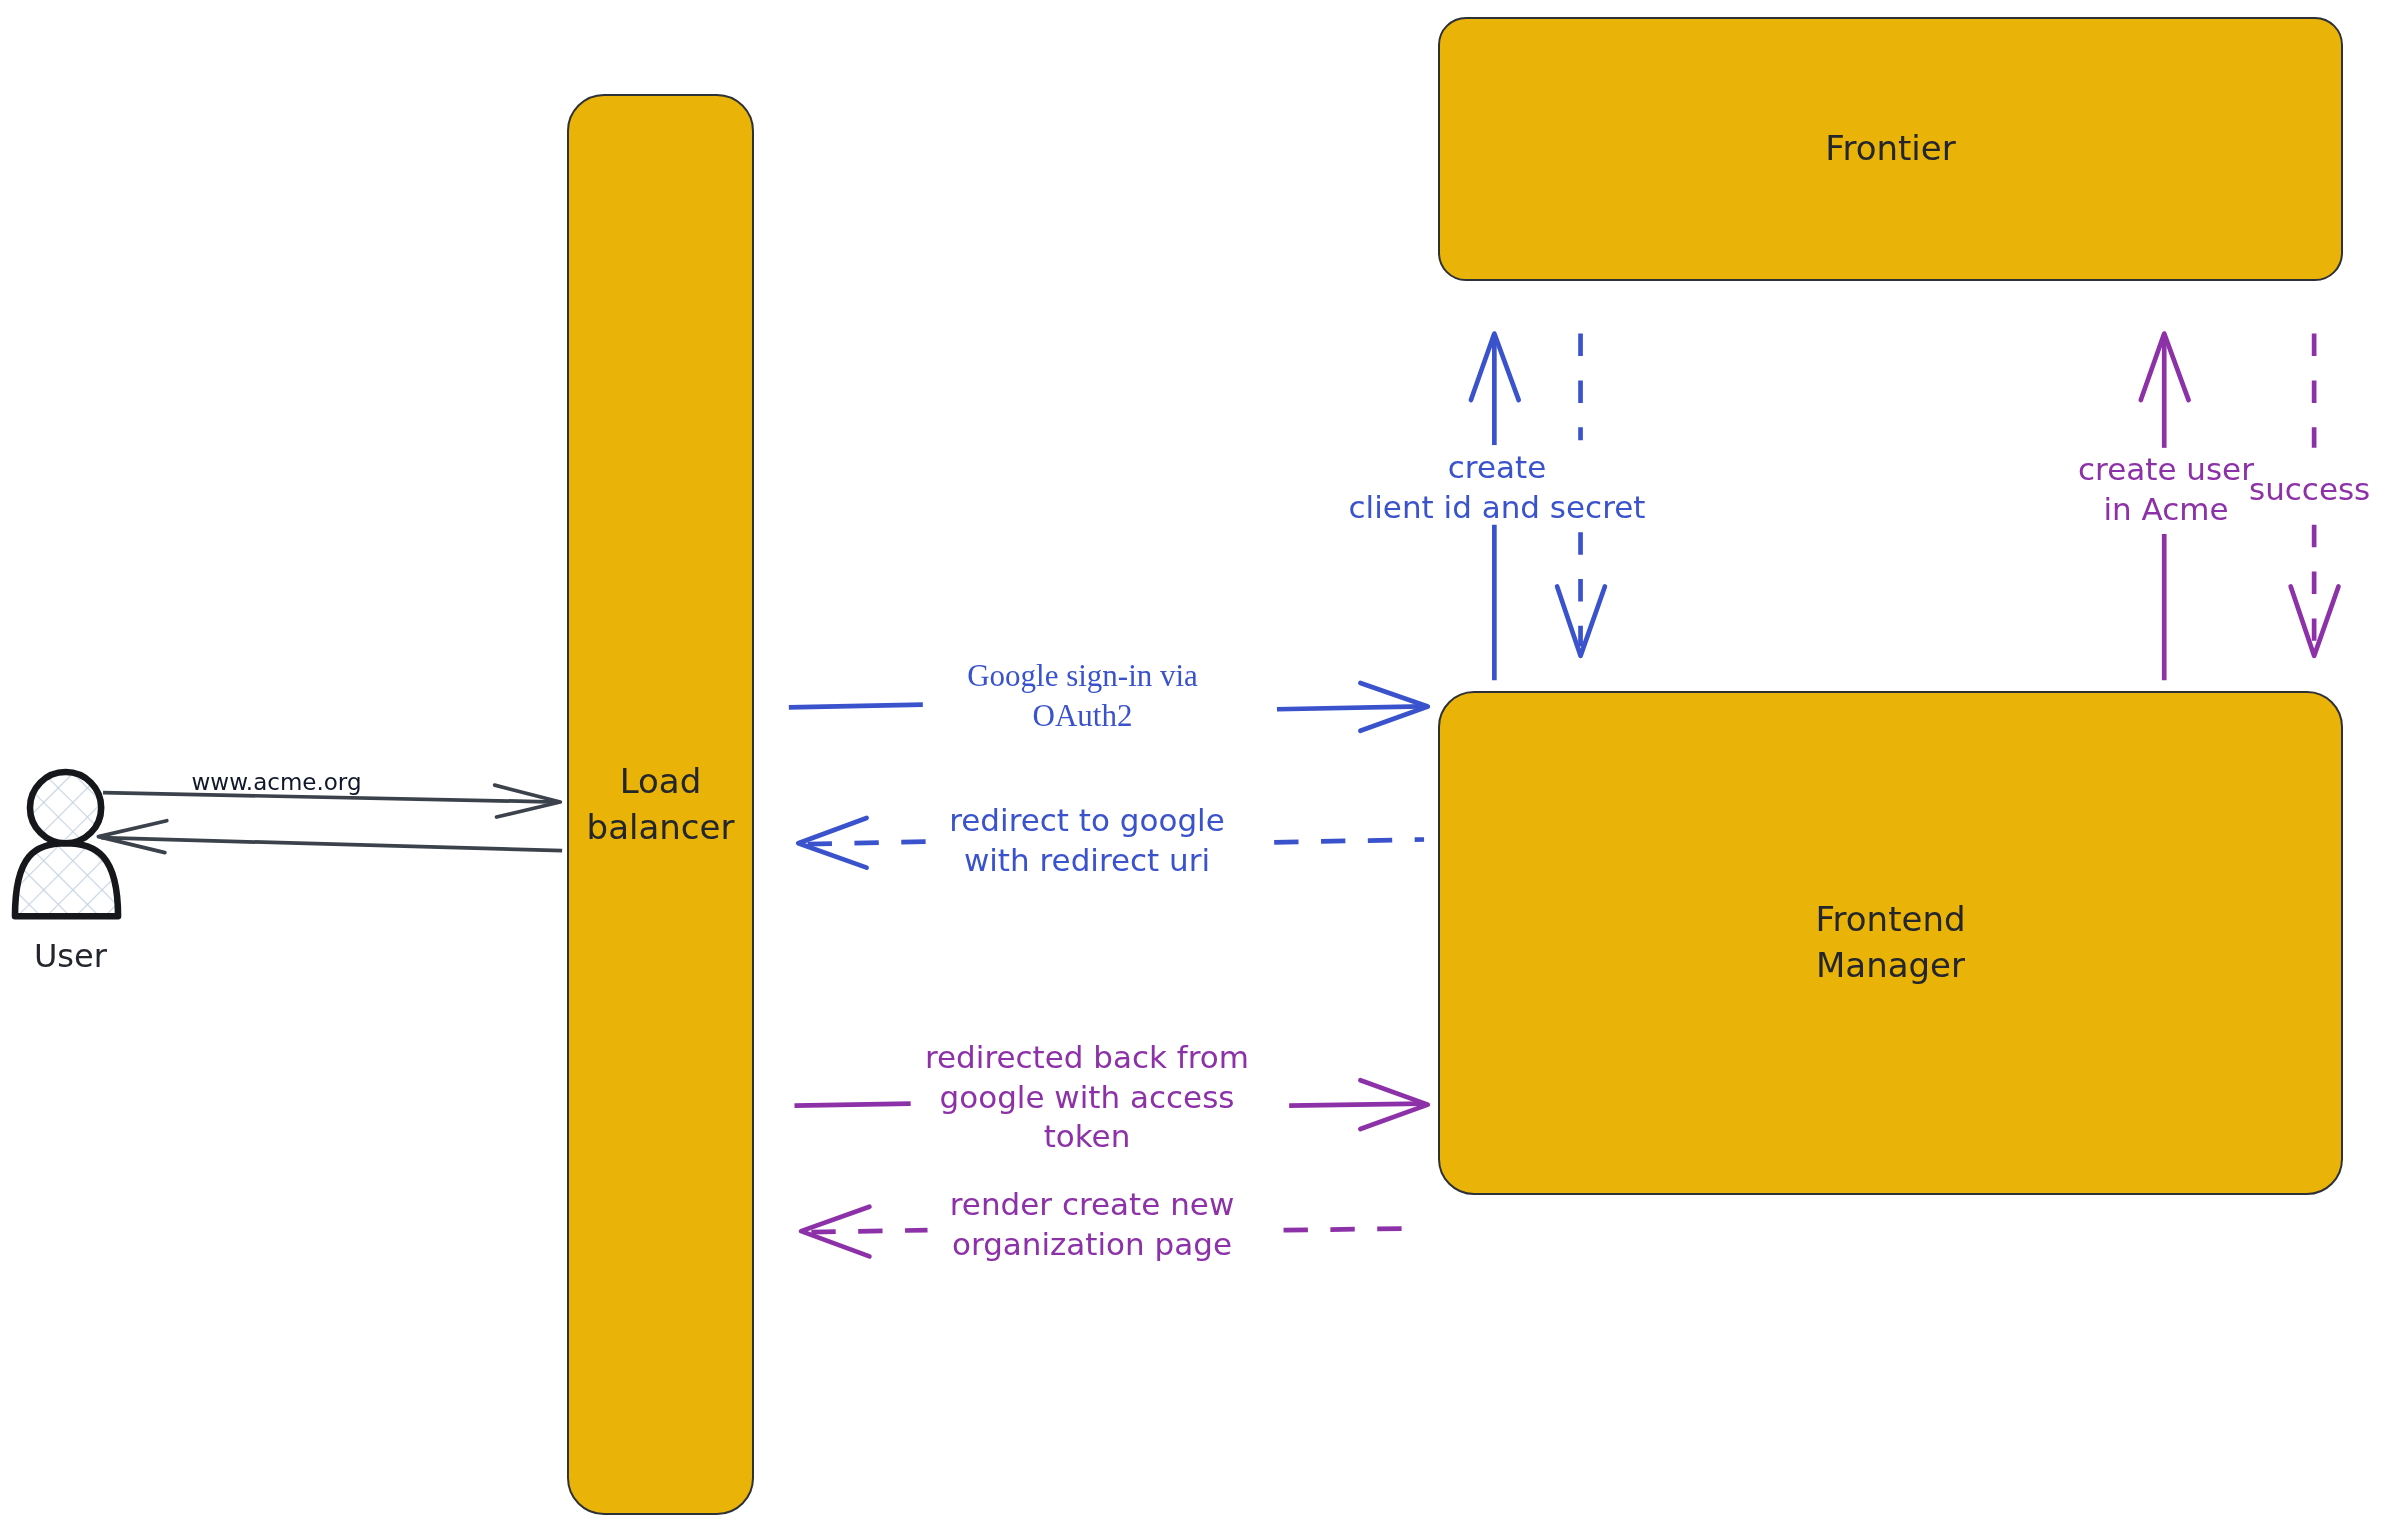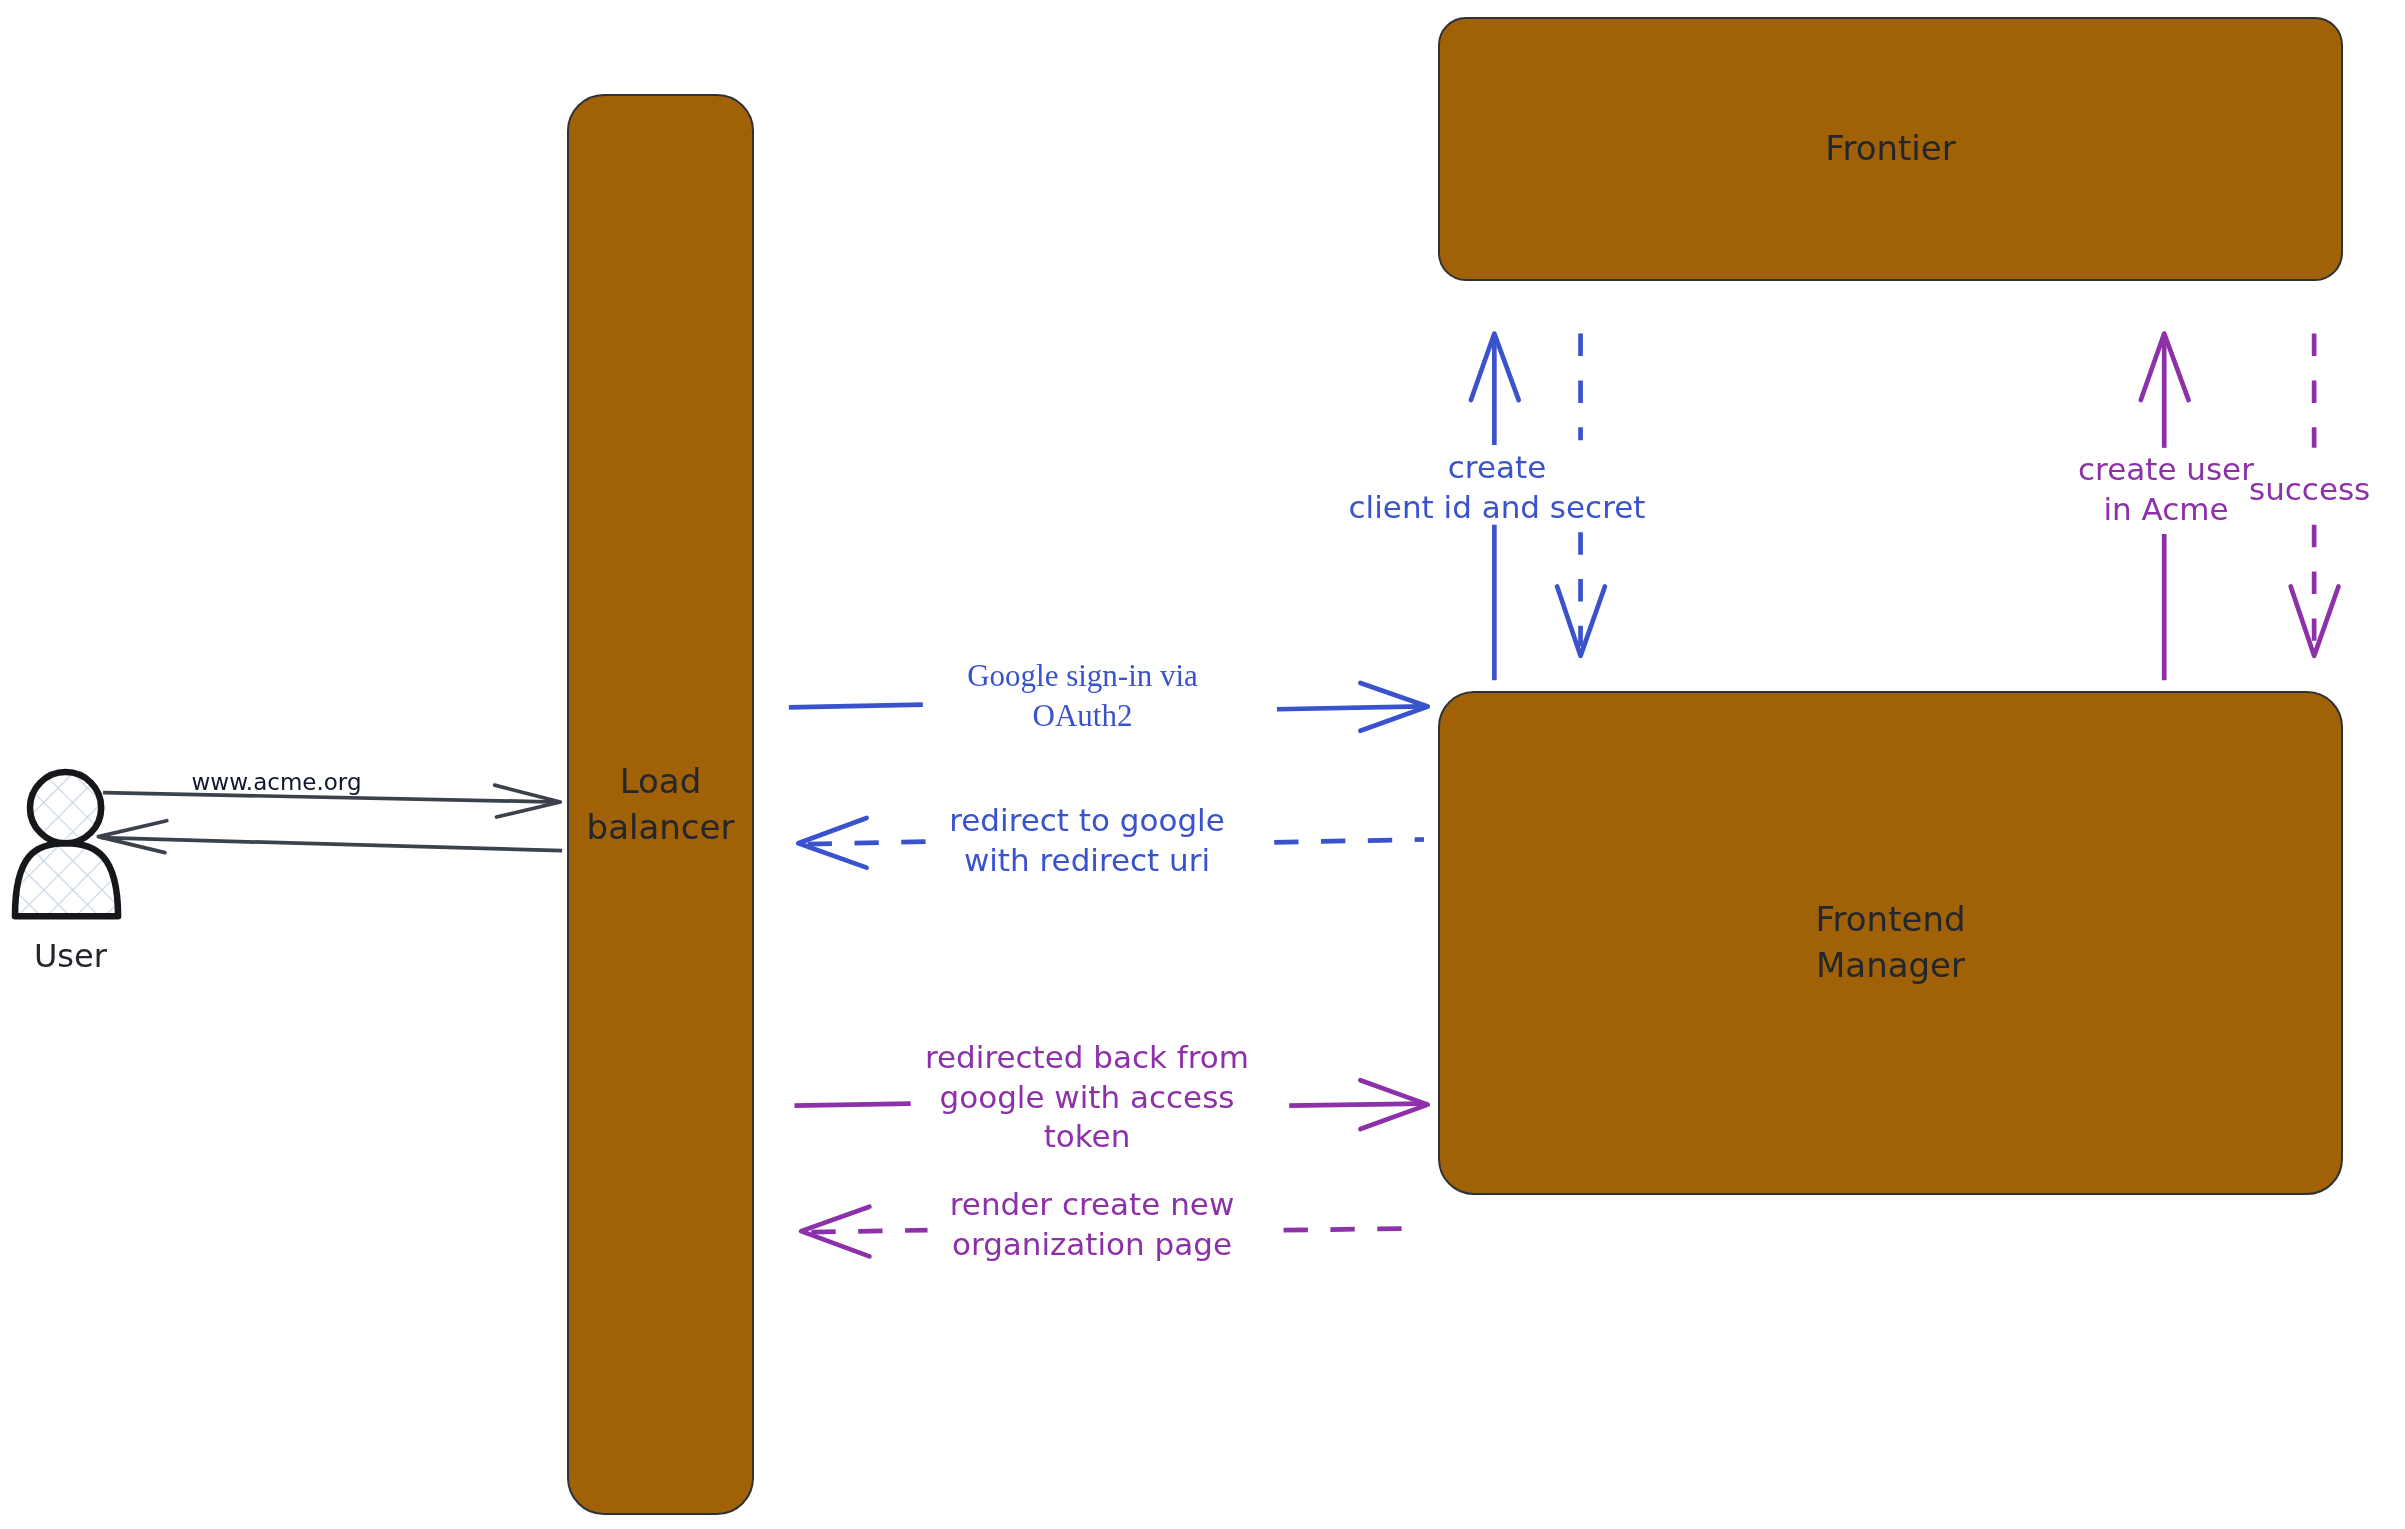--- a/index.html
+++ b/index.html
@@ -1,19 +1,19 @@
 <!DOCTYPE html>
 <html style="font-size:15px"><head>
 <meta charset="utf-8">
 <style>
   html,body{margin:0;padding:0;background:#fff;}
   body{width:2405px;height:1530px;position:relative;overflow:hidden;
        font-family:"DejaVu Sans",sans-serif;}
   #canvas{position:absolute;left:0;top:0;width:2405px;height:1530px;}
-  .node{position:absolute;border:2.8px solid #2d3138;background:#a16207;
+  .node{position:absolute;border:2.8px solid #2d3138;background:#eab308;
         display:flex;align-items:center;justify-content:center;text-align:center;
         color:#23262c;line-height:1.35;white-space:pre-line;}
   #node-frontier{left:1438px;top:17px;width:901px;height:260px;border-radius:28px;font-size:34px;}
   #node-frontend-manager{left:1438px;top:691px;width:901px;height:500px;border-radius:36px;font-size:34px;}
   #node-load-balancer{left:567px;top:94px;width:183px;height:1417px;border-radius:37px;font-size:34px;}
   #actor-user-label{position:absolute;left:9.4px;top:937px;width:122px;text-align:center;
         font-size:32px;color:#23262c;}
   .edge-label{position:absolute;text-align:center;white-space:pre-line;line-height:1.28;}
   .lbl-blue{color:#3a53cc;font-size:31px;}
   .lbl-purple{color:#8d31a8;font-size:31px;}

